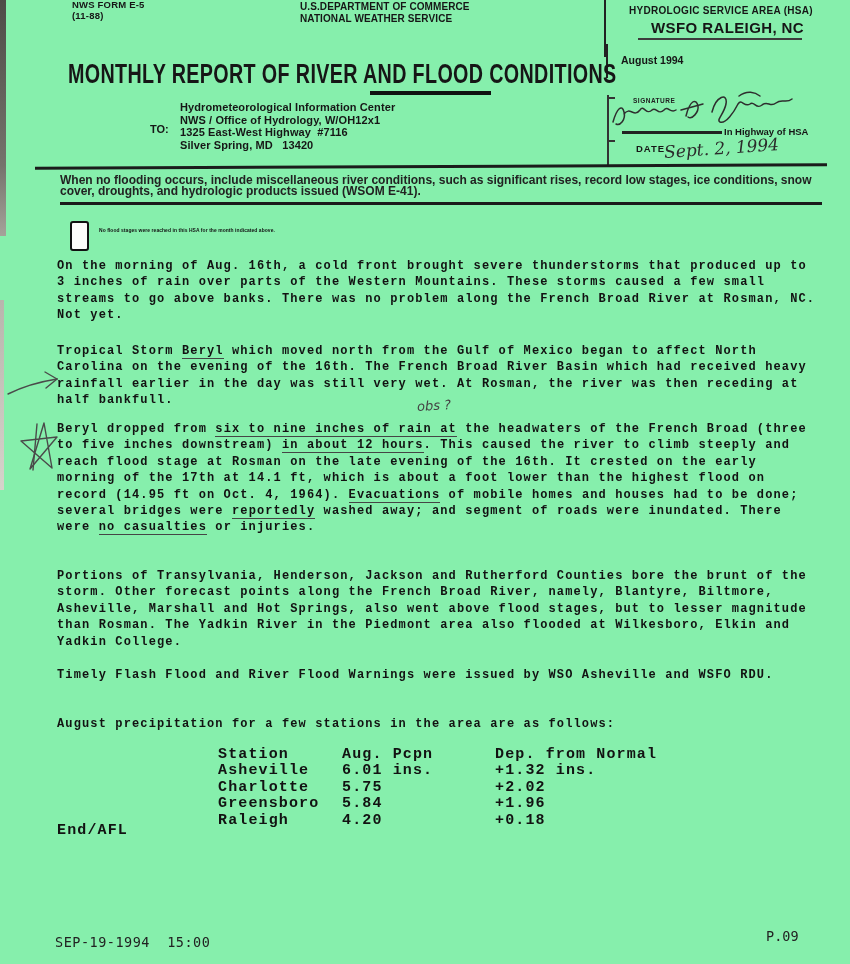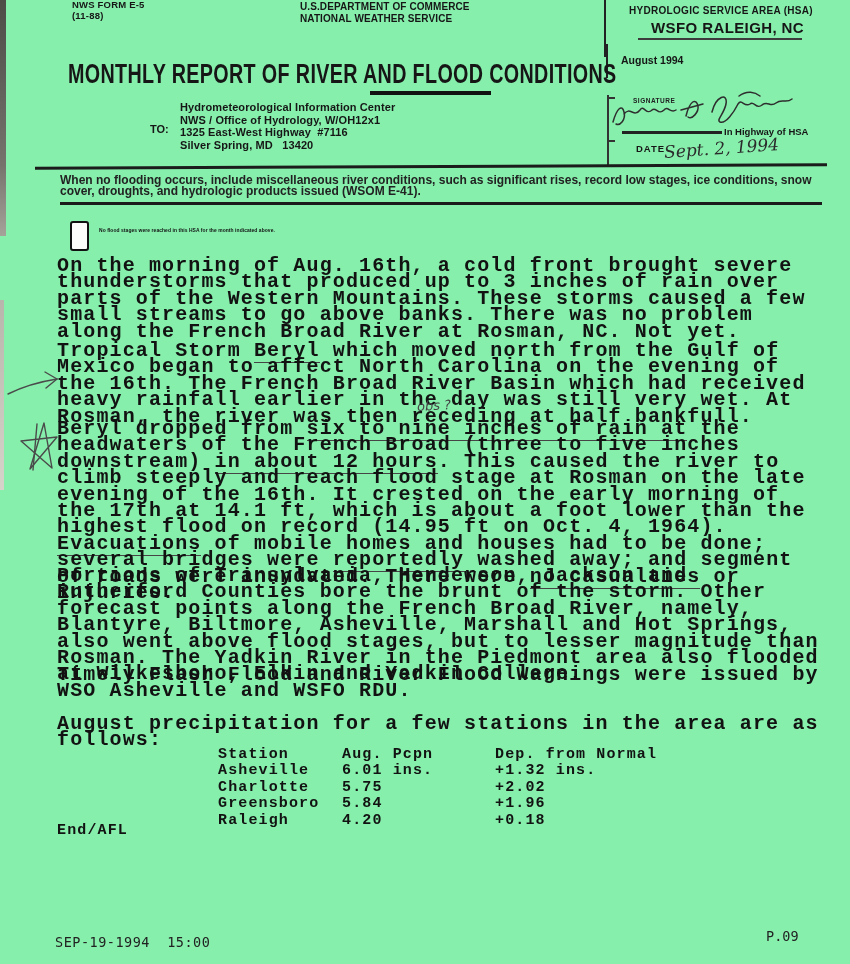--- a/index.html
+++ b/index.html
@@ -48,21 +48,21 @@
   #rule-b{left:60px;top:202px;width:762px;height:3px;background:#1b1b1b;}
 
   
   #no-flood-checkbox{left:70px;top:221px;width:15px;height:26px;border:2.5px solid #111;border-radius:3px;background:#fcfcfa;}
   #checkbox-statement{left:99px;top:227px;font-size:6px;font-weight:bold;color:#111;letter-spacing:.1px;
                       white-space:nowrap;transform:scaleX(.82);transform-origin:left top;}
 
   
   #paragraphs{left:57px;top:0;width:764px;height:964px;}
   .para{position:absolute;width:764px;font-family:"Liberation Mono",monospace;font-weight:bold;
-        font-size:20px;line-height:16.4px;letter-spacing:1.13px;color:#121212;}
+        font-size:12px;line-height:16.4px;letter-spacing:1.13px;color:#121212;}
   #p1{top:258px}#p2{top:343px}#p3{top:421px}#p4{top:568px}#p5{top:667px}#p6{top:716px}
   .hu{border-bottom:1.7px solid #454545;}
 
   #obs-note{left:417px;top:398px;font-size:13px;font-style:italic;color:#444;
             font-family:"DejaVu Sans",sans-serif;transform:rotate(-3deg);white-space:pre;}
 
   
   #precip-table{left:218px;top:746px;font-family:"Liberation Mono",monospace;font-weight:bold;
                 font-size:15px;letter-spacing:1.13px;color:#121212;}
   .trow{position:relative;height:16.4px;}

